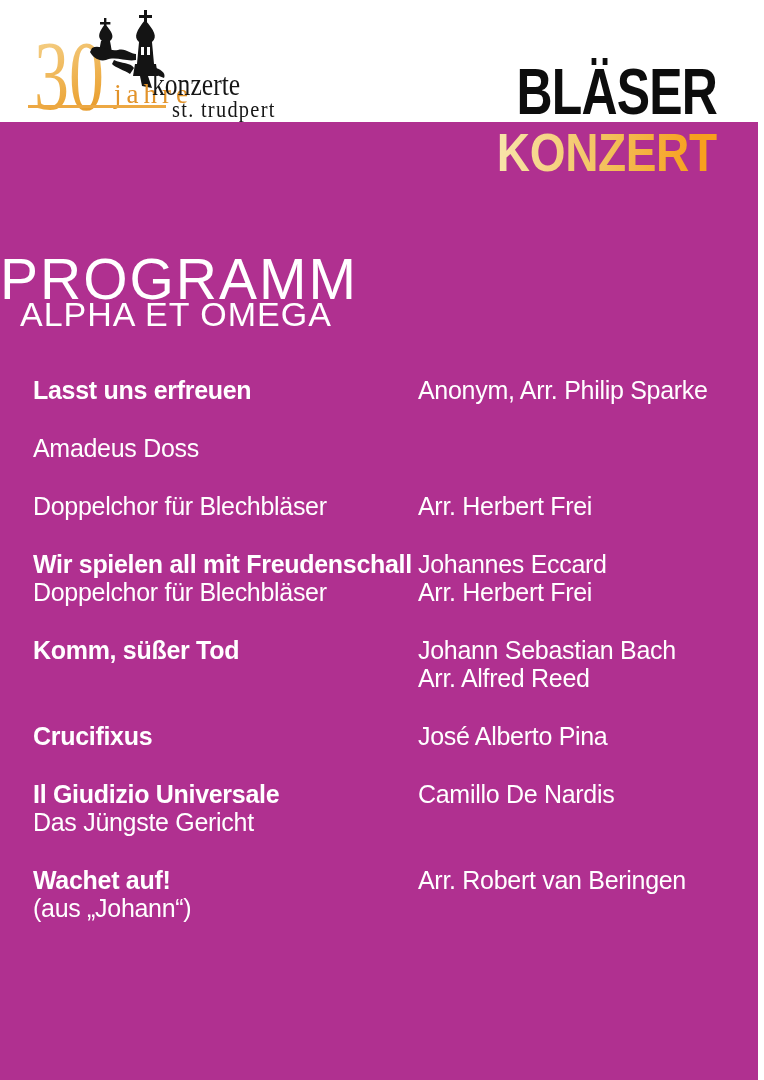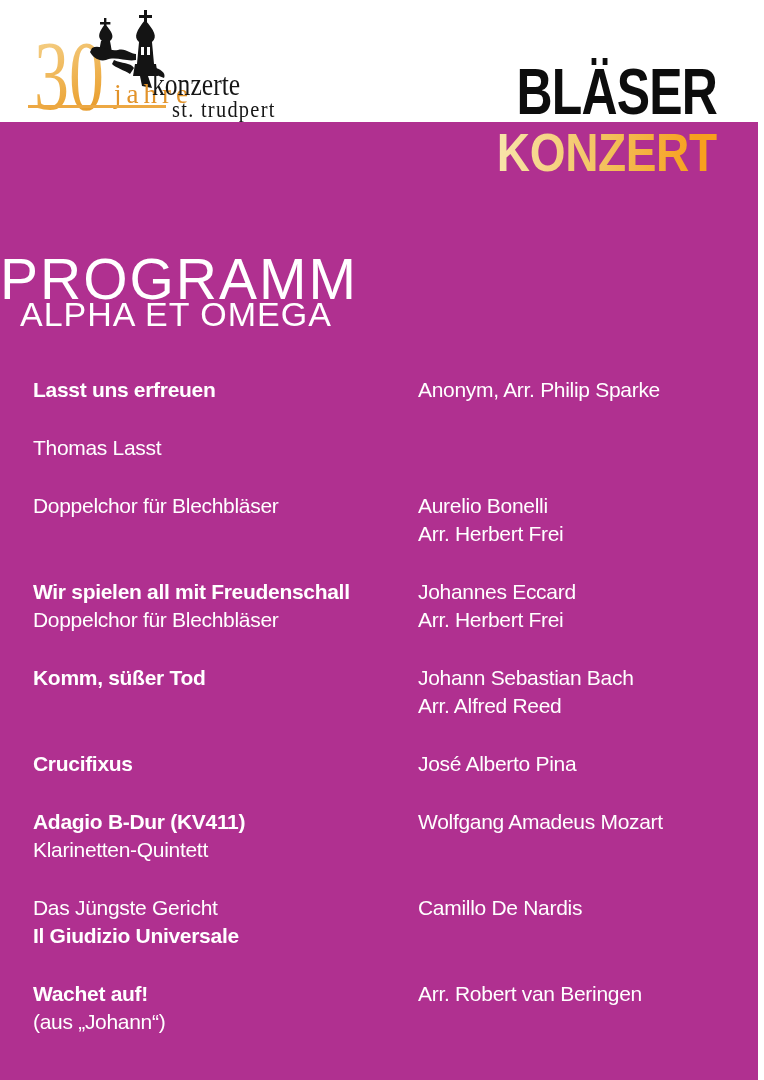--- a/index.html
+++ b/index.html
@@ -75,21 +75,21 @@
     font-family:"DejaVu Sans ExtraLight","Liberation Sans",sans-serif;
     margin-left:20px;
   }
 
   
   .program-list { position:absolute; left:33px; top:376px; width:712px; }
   .prow { display:flex; margin-bottom:30px; color:#ffffff; }
   .prow .col-left  { width:385px; flex:none; }
   .prow .col-right { flex:1; min-width:0; }
   .prow .line {
-    font-size:21px; line-height:28px; letter-spacing:-0.3px;
+    font-size:25px; line-height:28px; letter-spacing:-0.3px;
     white-space:nowrap;
   }
   .piece-title { font-weight:700; }
 </style>
 </head>
 <body>
 
 <div class="page">
 
   <div class="magenta-bg"></div>
@@ -134,31 +134,30 @@
 
       </div>
       <div class="col-right">
         <div class="line piece-composer">Anonym, Arr. Philip Sparke</div>
 
       </div>
     </div>
 
     <div class="prow">
       <div class="col-right">
-        <div class="line piece-composer">Thomas Lasst</div>
+        <div class="line piece-composer">Amadeus Doss</div>
 
       </div>
     </div>
 
     <div class="prow">
       <div class="col-left">
         <div class="line piece-subtitle">Doppelchor für Blechbläser</div>
       </div>
       <div class="col-right">
-        <div class="line piece-composer">Aurelio Bonelli</div>
         <div class="line piece-arranger">Arr. Herbert Frei</div>
       </div>
     </div>
 
     <div class="prow">
       <div class="col-left">
         <div class="line piece-title">Wir spielen all mit Freudenschall</div>
         <div class="line piece-subtitle">Doppelchor für Blechbläser</div>
       </div>
       <div class="col-right">
@@ -182,35 +181,25 @@
       <div class="col-left">
         <div class="line piece-title">Crucifixus</div>
 
       </div>
       <div class="col-right">
         <div class="line piece-composer">José Alberto Pina</div>
 
       </div>
     </div>
 
-    <div class="prow">
-      <div class="col-left">
-        <div class="line piece-title">Adagio B-Dur (KV411)</div>
-        <div class="line piece-subtitle">Klarinetten-Quintett</div>
-      </div>
-      <div class="col-right">
-        <div class="line piece-composer">Wolfgang Amadeus Mozart</div>
-
-      </div>
-    </div>
-
-    <div class="prow">
-      <div class="col-left">
+
+    <div class="prow">
+      <div class="col-left">
+        <div class="line piece-title">Il Giudizio Universale</div>
         <div class="line piece-subtitle">Das Jüngste Gericht</div>
-        <div class="line piece-title">Il Giudizio Universale</div>
       </div>
       <div class="col-right">
         <div class="line piece-composer">Camillo De Nardis</div>
       </div>
     </div>
 
     <div class="prow">
       <div class="col-left">
         <div class="line piece-title">Wachet auf!</div>
         <div class="line piece-subtitle">(aus „Johann“)</div>

